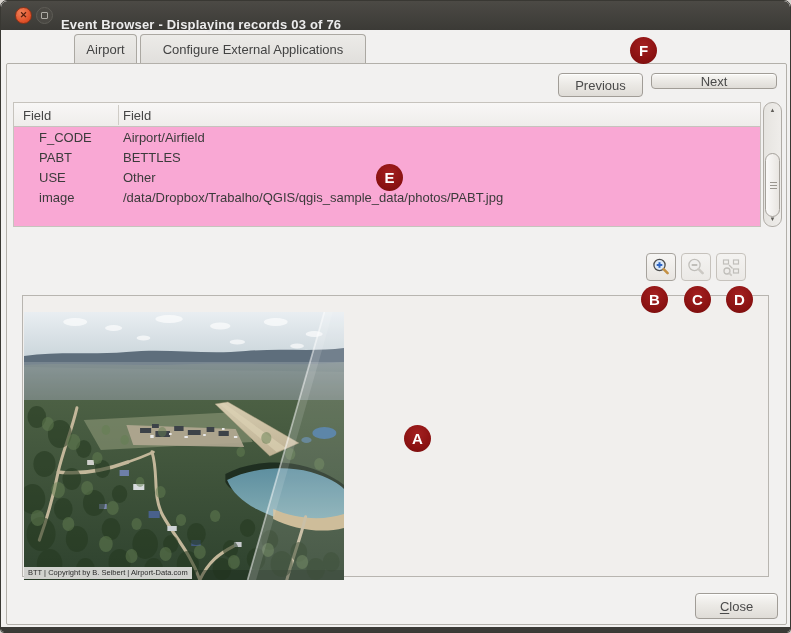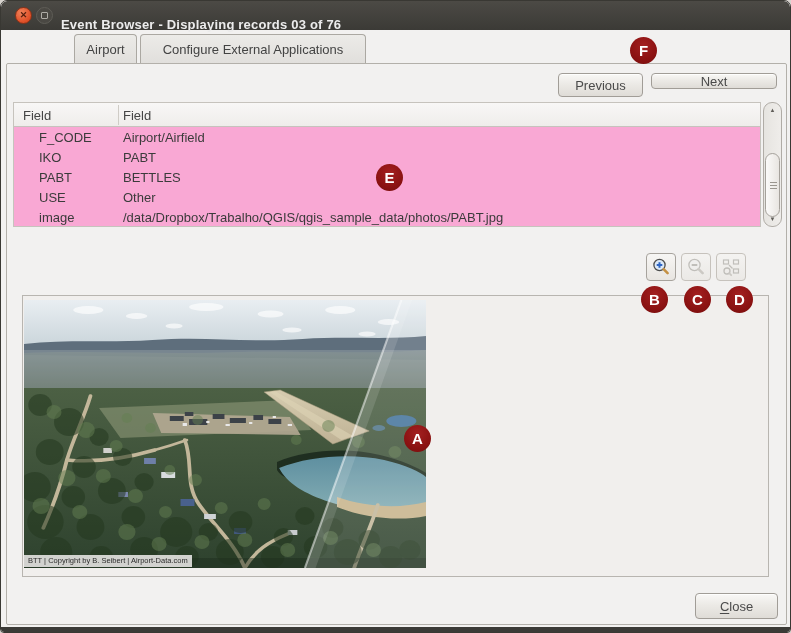--- a/index.html
+++ b/index.html
@@ -73,21 +73,21 @@
   .tool-btn { position:absolute; top:189px; width:30px; height:28px;
     display:flex; align-items:center; justify-content:center;
     background:linear-gradient(#f7f6f4,#e8e5e1); border:1px solid #a7a39d;
     border-radius:4px; cursor:default; }
   .tool-btn.disabled { border-color:#c6c2bc; background:linear-gradient(#f4f3f1,#ebe9e6); }
   .tool-btn.disabled svg { opacity:.55; }
   .tb-1 { left:639px; } .tb-2 { left:674px; } .tb-3 { left:709px; }
   
   .image-panel { position:absolute; left:15px; top:231px; width:747px; height:282px;
     background:#f1efed; border:1px solid #b8b5b0; }
-  .photo { position:absolute; left:1px; top:4px; width:402px; height:268px; overflow:hidden; }
+  .photo { position:absolute; left:1px; top:16px; width:320px; height:268px; overflow:hidden; }
   .photo svg { display:block; width:100%; height:100%; }
   .caption { position:absolute; left:0; bottom:1px; background:rgba(225,224,221,.92);
     font-size:7.5px; color:#2b2b2b; padding:1px 4px; line-height:10px; white-space:nowrap; }
   
   .badge { position:absolute; width:27px; height:27px; border-radius:50%;
     background:radial-gradient(circle at 50% 32%, #a32020, #8b1212 62%, #750d0d);
     color:#fff; font-weight:bold; font-size:15px;
     display:flex; align-items:center; justify-content:center; z-index:9; }
   .badge-a { left:403px; top:424px; }
   .badge-b { left:640px; top:285px; }
@@ -124,24 +124,20 @@
 
     <div class="table">
       <div class="thead">
         <span class="th th-field">Field</span>
         <span class="th-div"></span>
         <span class="th th-value">Field</span>
       </div>
       <div class="trow">
         <span class="td td-field">F_CODE</span>
         <span class="td td-value">Airport/Airfield</span>
-      </div>
-      <div class="trow">
-        <span class="td td-field">IKO</span>
-        <span class="td td-value">PABT</span>
       </div>
       <div class="trow">
         <span class="td td-field">PABT</span>
         <span class="td td-value">BETTLES</span>
       </div>
       <div class="trow">
         <span class="td td-field">USE</span>
         <span class="td td-value">Other</span>
       </div>
       <div class="trow">

